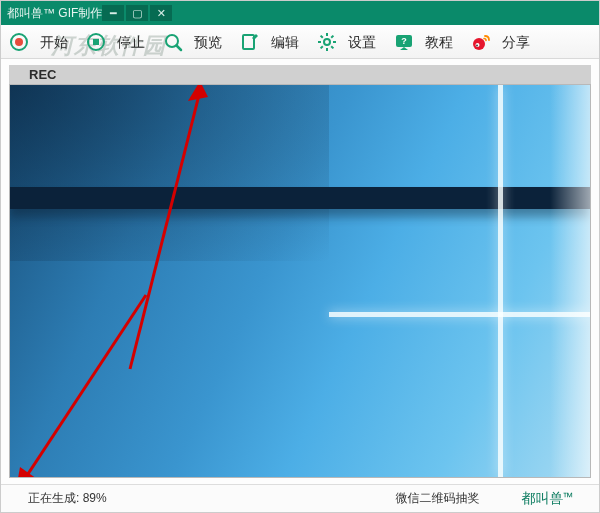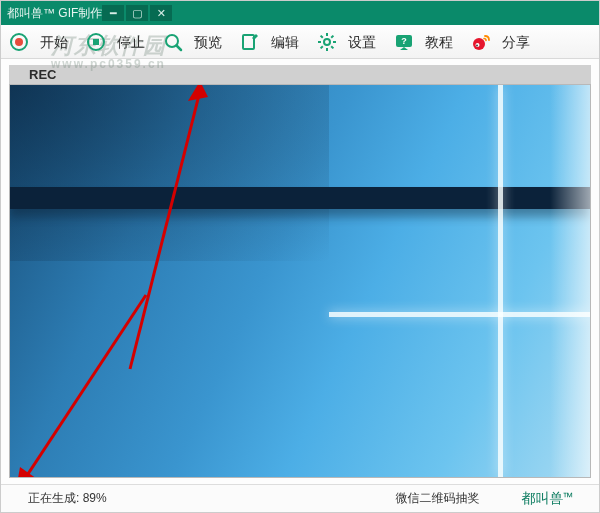--- a/index.html
+++ b/index.html
@@ -181,21 +181,20 @@
       <div class="win-btn">
         <span>✕</span>
       </div>
     </div>
   </div>
 
   <div class="toolbar">
 
     <div class="watermark">
       <span>河东软件园</span>
-      <small>www.pc0359.cn</small>
     </div>
 
     <div class="tb-item">
       <span class="tb-icon">
         <svg width="20" height="20" viewBox="0 0 20 20">
             <circle cx="10" cy="10" r="8" fill="none" stroke="#19a374" stroke-width="2"></circle>
             <circle cx="10" cy="10" r="4" fill="#e74c3c"></circle>
           </svg>
       </span>
       <span>开始</span>

